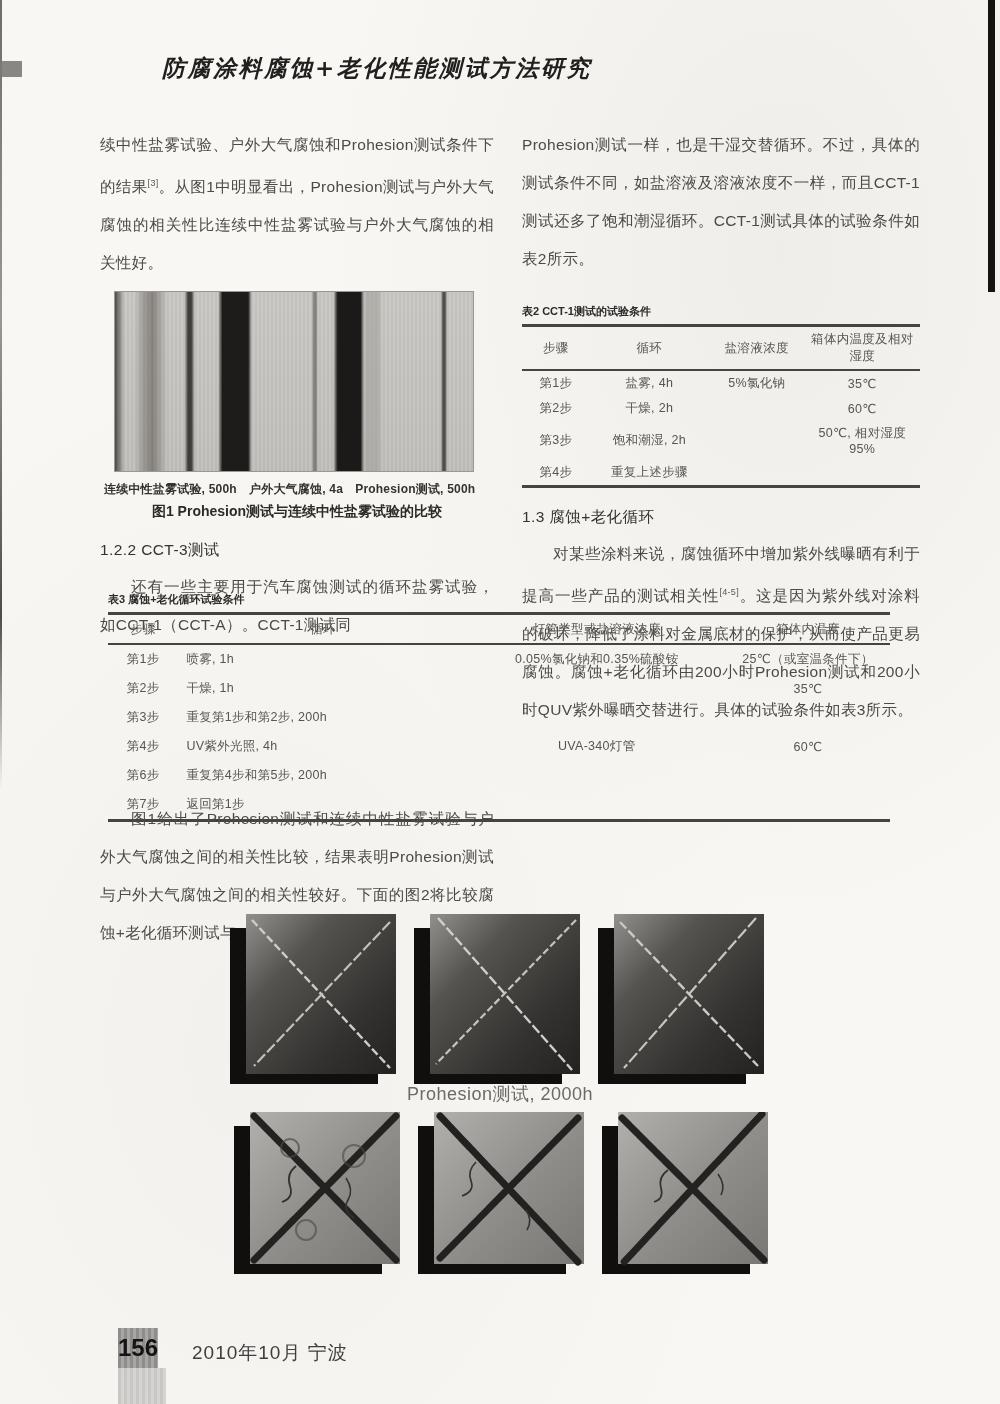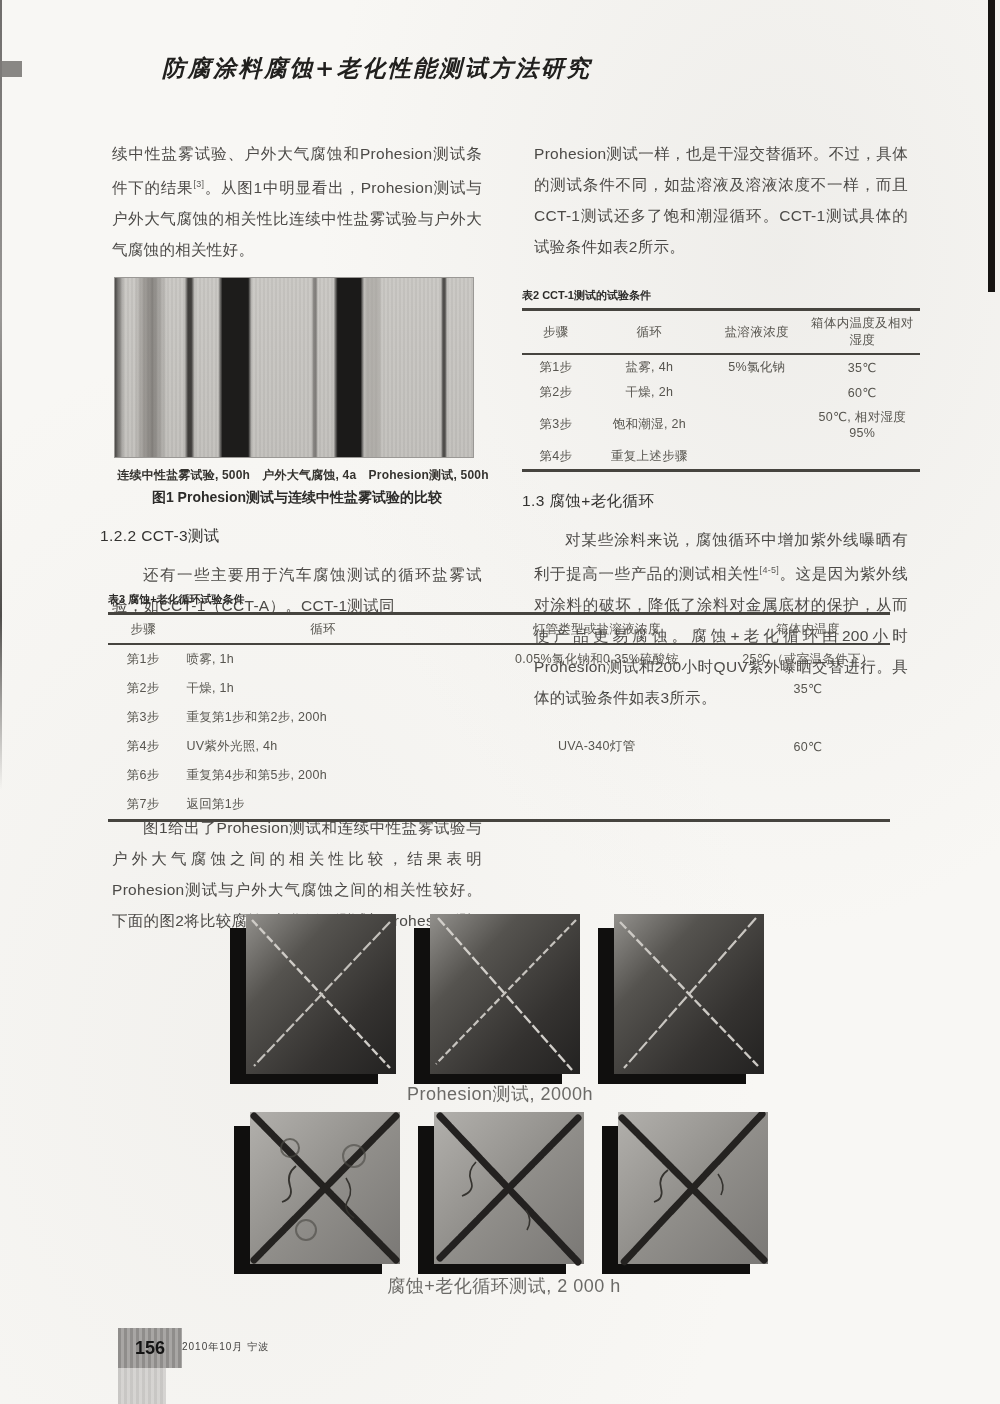--- a/index.html
+++ b/index.html
@@ -20,38 +20,38 @@
   .page-title{position:absolute;left:162px;top:53px;white-space:nowrap;
     font-family:"DejaVu Serif","Liberation Serif",serif;font-style:italic;font-weight:bold;
     font-size:23px;letter-spacing:2.5px;color:#21201e;}
 
   
   .col{position:absolute;width:394px;}
   .col-left{left:100px;top:126px;}
   .col-right{left:522px;top:126px;width:398px;}
   .col-bl{left:100px;top:800px;}
   .col-br{left:522px;top:800px;width:398px;}
-  p.para{margin:12px;font-size:15.5px;line-height:31px;text-align:justify;letter-spacing:.3px;color:#4c4a47;}
+  p.para{margin:0;font-size:15.5px;line-height:38px;text-align:justify;letter-spacing:.3px;color:#4c4a47;}
   p.indent{text-indent:2em;}
   sup{font-size:9px;color:#5a5855;}
 
   
   .fig1{margin:9px 0 0 14px;width:358px;height:179px;border:1px solid #9a9895;
     background:
       linear-gradient(90deg,rgba(55,53,51,.85) 0%,rgba(55,53,51,0) 2.6%),
       linear-gradient(90deg,transparent 5.5%,rgba(100,95,90,.40) 8%,rgba(82,78,74,.55) 10.5%,transparent 14.5%),
       linear-gradient(90deg,transparent 19.4%,rgba(40,38,36,.85) 20.4%,rgba(40,38,36,.85) 21.3%,transparent 22.3%),
       linear-gradient(90deg,transparent 28.8%,#1d1c1b 30%,#1d1c1b 37.2%,transparent 38.2%),
       linear-gradient(90deg,transparent 55%,rgba(75,72,70,.55) 55.5%,rgba(75,72,70,.55) 56.1%,transparent 56.7%),
       linear-gradient(90deg,transparent 61%,#1b1a19 62.2%,#1b1a19 68.6%,transparent 69.6%),
       linear-gradient(90deg,transparent 69.6%,rgba(160,157,152,.55) 70.1%,rgba(160,157,152,.55) 73.5%,transparent 74.6%),
       linear-gradient(90deg,transparent 91%,rgba(52,50,48,.8) 91.6%,rgba(52,50,48,.8) 92.2%,transparent 92.8%),
       repeating-linear-gradient(90deg,rgba(0,0,0,.035) 0 2px,rgba(255,255,255,.03) 2px 4px),
       linear-gradient(#cac8c4,#c2c0bc);}
-  .fig1-cap-detail{margin:9px 0 0 12px;font-size:12px;font-weight:bold;color:#35332f;letter-spacing:.2px;text-align:center;}
+  .fig1-cap-detail{margin:9px 0 0 4px;font-size:12px;font-weight:bold;color:#35332f;letter-spacing:.2px;}
   .fig1-cap-title{margin:5px 0 0;text-align:center;font-size:14px;font-weight:bold;color:#2c2b29;}
   h3.subsec{margin:19px 0 7px;font-size:15.5px;font-weight:normal;color:#333230;letter-spacing:.4px;}
 
   
   .tbl-title{margin:26px 0 5px;text-align:left;font-size:11px;font-weight:bold;color:#2c2b29;}
   table.ctable{width:100%;border-collapse:collapse;border-top:3px solid #46443f;border-bottom:3px solid #46443f;
     font-size:12.5px;color:#57554f;letter-spacing:.3px;}
   table.ctable th{font-weight:normal;border-bottom:2px solid #46443f;padding:4px 2px;}
   table.ctable td{padding:4px 2px;}
   table.t2 td,table.t2 th{text-align:center;height:17px;}
@@ -62,26 +62,26 @@
 
   
   .fig2-row{position:absolute;display:flex;gap:16px;}
   .row1{left:230px;top:912px;}
   .row2{left:234px;top:1112px;}
   .fig2-cap{position:absolute;width:540px;text-align:center;font-size:18px;color:#6b6a67;letter-spacing:.5px;}
   .cap1{left:230px;top:1082px;}
   .cap2{left:234px;top:1274px;}
 
   
-  .pageno{position:absolute;left:118px;top:1328px;width:64px;height:40px;
+  .pageno{position:absolute;left:118px;top:1328px;width:40px;height:40px;
     background:repeating-linear-gradient(90deg,#8f8d8b 0 3px,#a8a6a4 3px 6px);
-    color:#141414;font-size:18px;font-weight:bold;text-align:center;line-height:40px;}
+    color:#141414;font-size:24px;font-weight:bold;text-align:center;line-height:40px;}
   .pageno-tail{position:absolute;left:118px;top:1368px;width:48px;height:36px;opacity:.55;
     background:repeating-linear-gradient(90deg,#a4a2a0 0 3px,#bcbab8 3px 6px);}
-  .issue{position:absolute;left:182px;top:1340px;font-size:10px;color:#3f3e3c;letter-spacing:1px;}
+  .issue{position:absolute;left:192px;top:1340px;font-size:19px;color:#3f3e3c;letter-spacing:1px;}
 </style>
 </head>
 <body>
 
 <div class="page">
 
   <svg width="0" height="0" style="position:absolute" aria-hidden="true">
     <defs>
       <linearGradient id="gdark" x1="0" y1="0" x2="1" y2="1">
         <stop offset="0" stop-color="#93918d"></stop>
@@ -255,19 +255,18 @@
     </svg>
     <svg width="168" height="162" viewBox="0 0 168 162">
       <rect x="0" y="14" width="148" height="148" fill="#100f0e"></rect>
       <rect x="16" y="0" width="150" height="152" fill="url(#glight)"></rect>
       <line x1="20" y1="6" x2="162" y2="148" stroke="#242220" stroke-width="7" stroke-dasharray="10 2" stroke-linecap="round"></line>
       <line x1="160" y1="2" x2="22" y2="150" stroke="#242220" stroke-width="7" stroke-dasharray="15 2" stroke-linecap="round"></line>
       <path d="M66,58 q-10,7 -7,18 t-7,14" fill="none" stroke="#35332f" stroke-width="1.7"></path>
       <path d="M116,62 q8,11 3,21" fill="none" stroke="#35332f" stroke-width="1.6"></path>
     </svg>
   </div>
-  <div class="fig2-cap cap2">腐蚀+老化循环测试, 2 000 h</div>
 
   <div class="pageno">156</div>
   <div class="pageno-tail"></div>
   <div class="issue">2010年10月 宁波</div>
 
 </div>
 
 </body></html>

